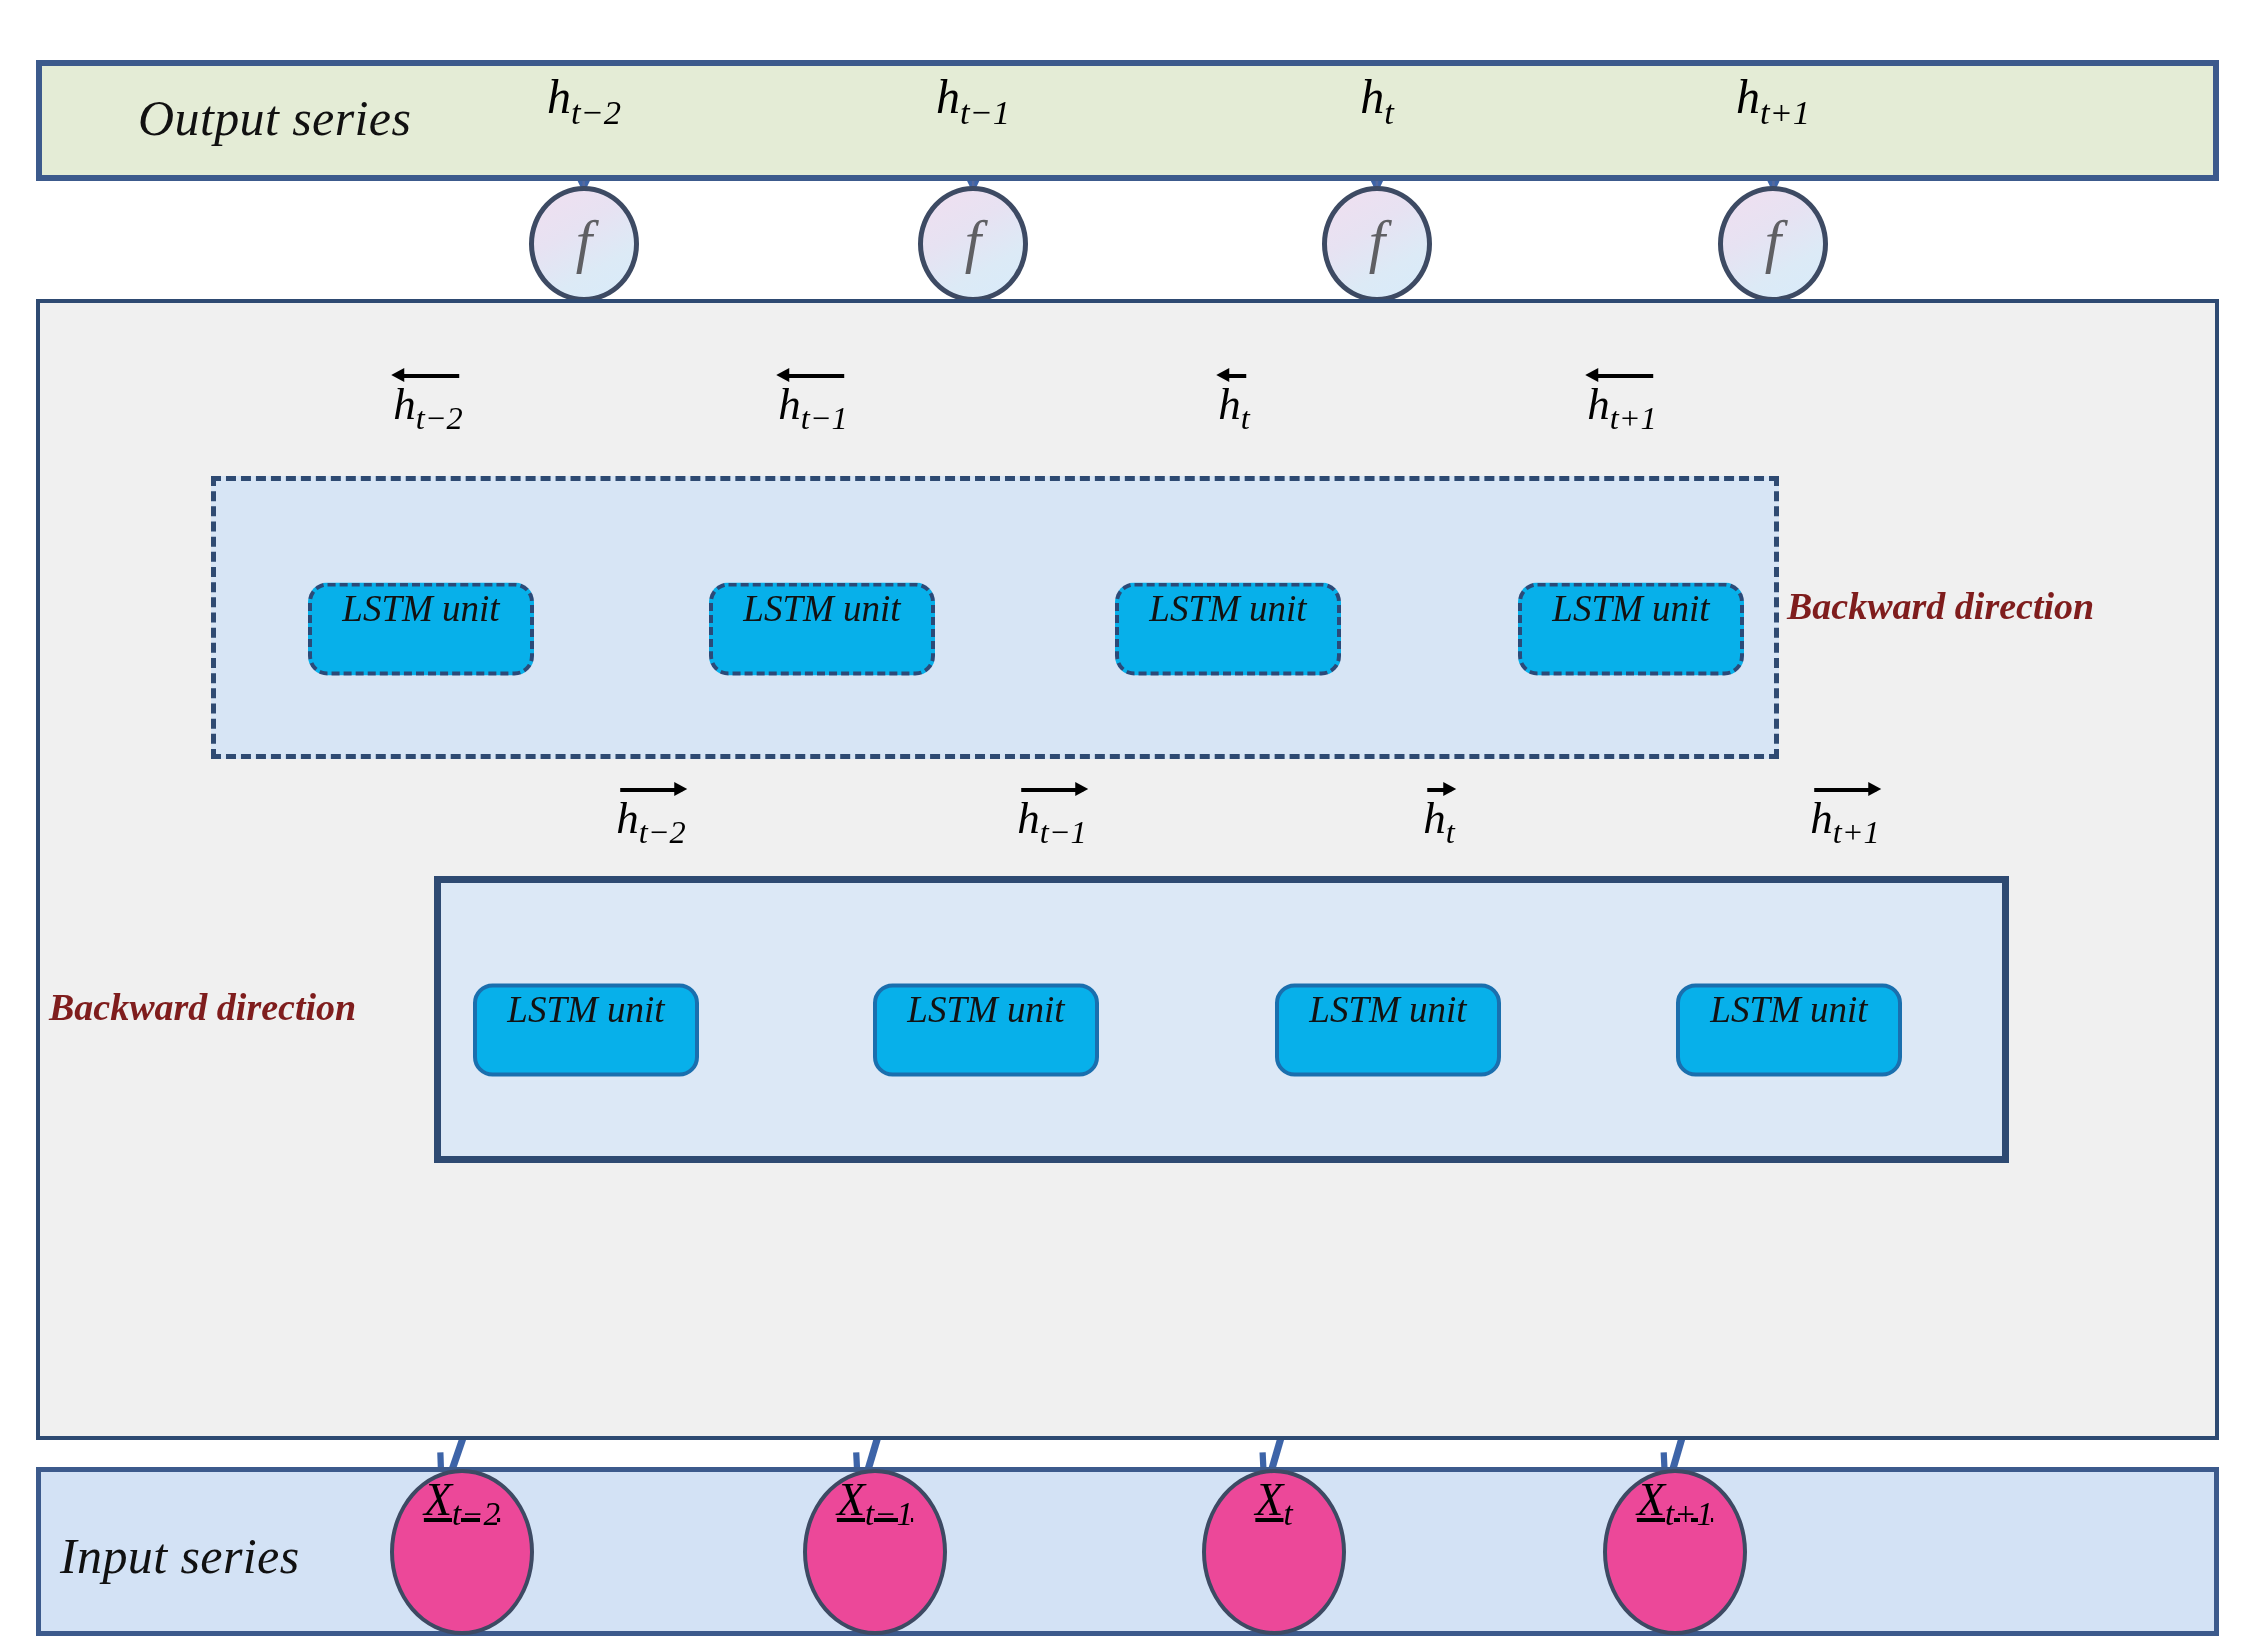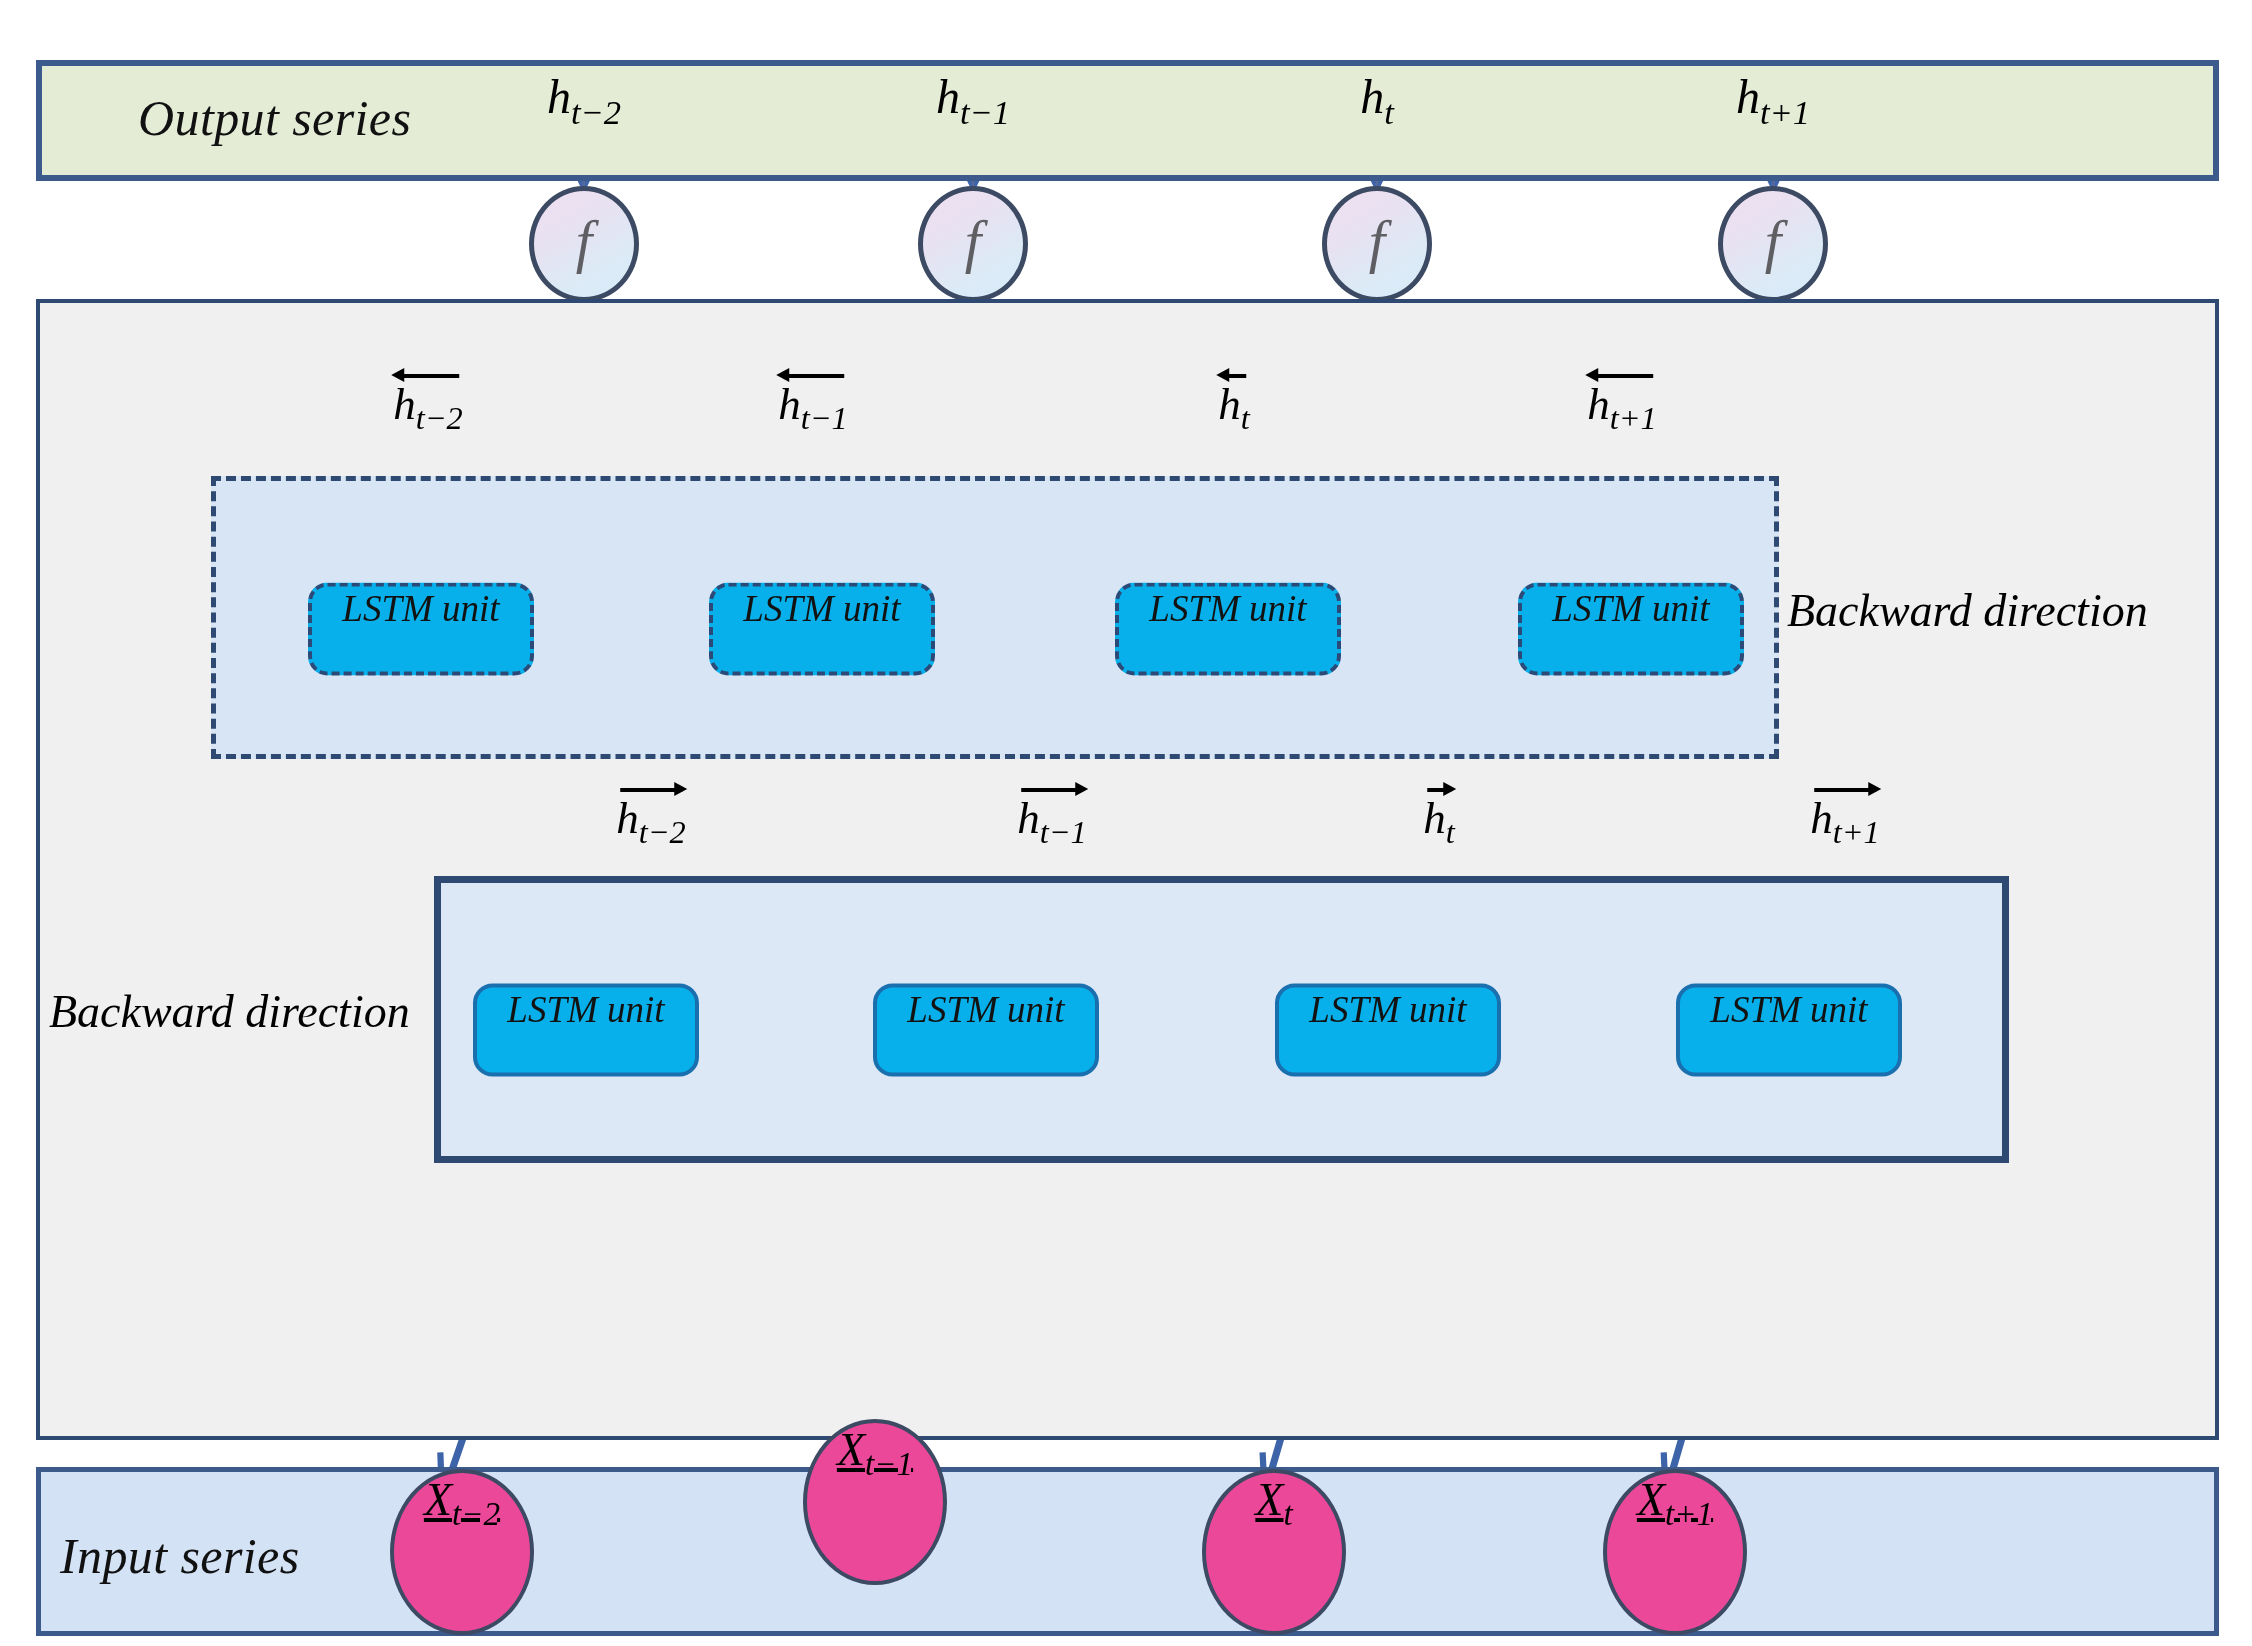--- a/index.html
+++ b/index.html
@@ -106,23 +106,24 @@
     left: 434px; top: 862px;
     width: 1575px; height: 287px;
     background: #dce8f6;
     border: 7.1px solid #2e4a72;
     box-sizing: border-box;
   }
 
   .dir-label {
     position: absolute;
     font-style: italic;
-    font-size: 46px;
-    color: #000000;
-    white-space: nowrap;
+    font-size: 38px;
+    color: #7f1d1d;
+    white-space: nowrap;
+    font-weight: bold;
   }
   .backward-label { left: 1787px; top: 570px; }
   .forward-label  { left: 49px;   top: 971px; }
 
   
   .lstm {
     position: absolute;
     width: 226px;
     height: 93px;
     background: #07b0ea;
@@ -377,21 +378,21 @@
   <div class="lstm lstm-forward" style="left:1789px; top:1016px;">
     <span>LSTM unit</span>
   </div>
 
   <div class="band input-band"></div>
   <div class="band-label input-label">Input series</div>
 
   <div class="x-node" style="left:462px;  top:1538px;">
     <span>X<sub>t−2</sub></span>
   </div>
-  <div class="x-node" style="left:875px;  top:1488px;">
+  <div class="x-node" style="left:875px;  top:1538px;">
     <span>X<sub>t−1</sub></span>
   </div>
   <div class="x-node" style="left:1274px; top:1538px;">
     <span>X<sub>t</sub></span>
   </div>
   <div class="x-node" style="left:1675px; top:1538px;">
     <span>X<sub>t+1</sub></span>
   </div>
 
 </div>

